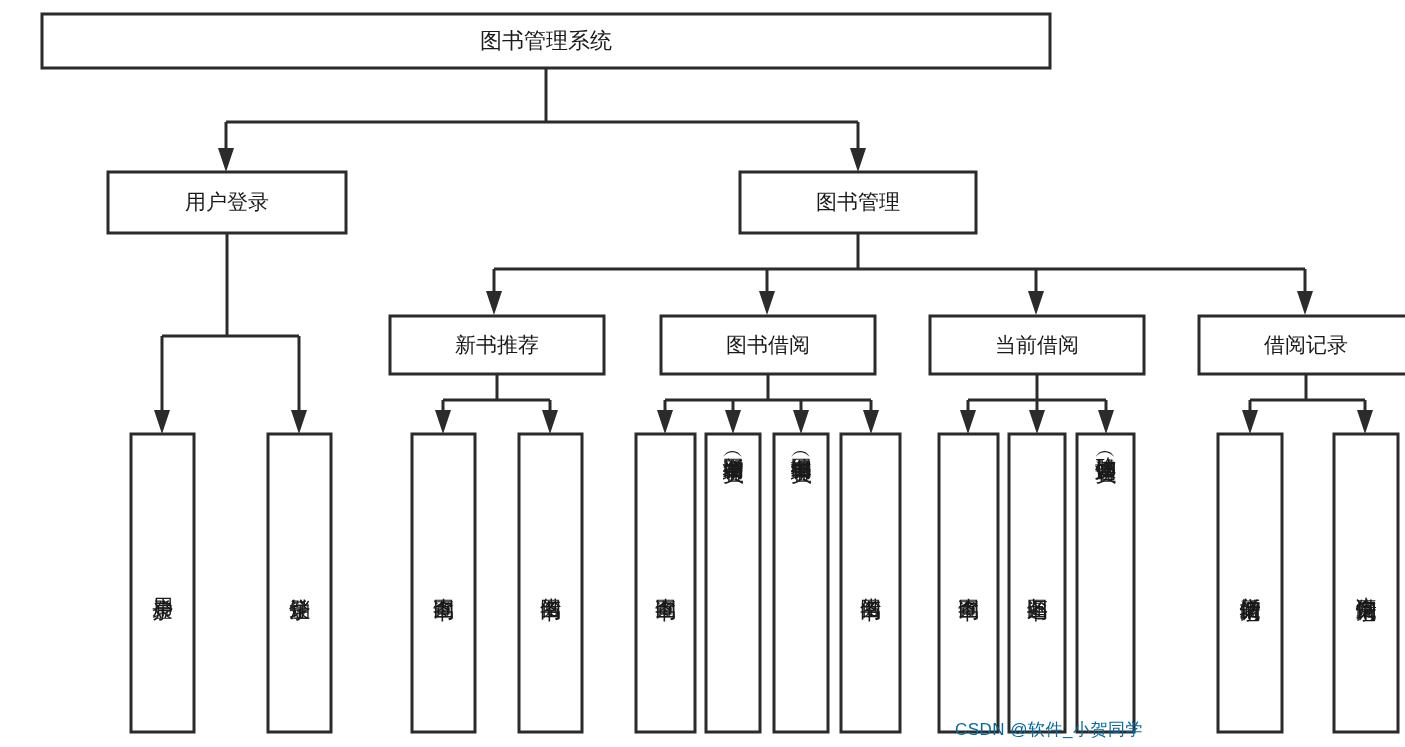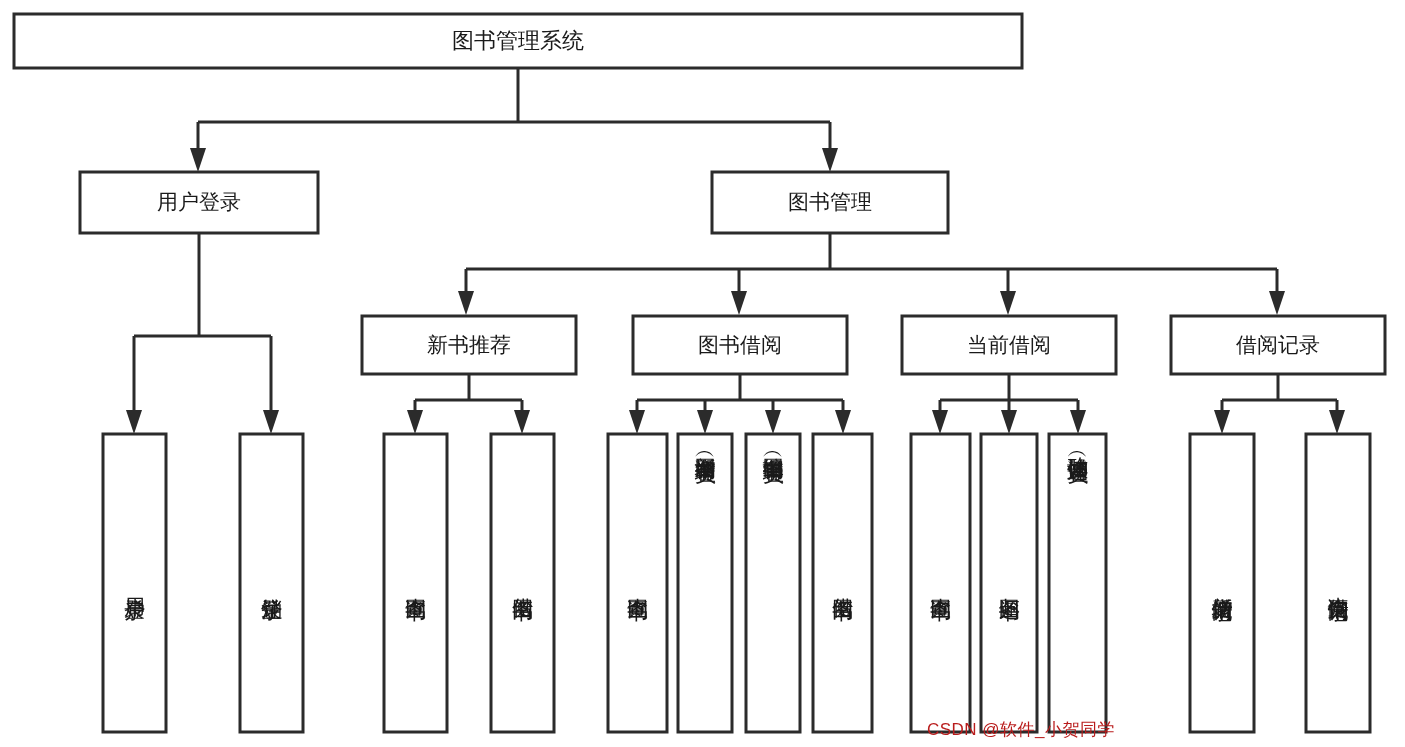--- a/index.html
+++ b/index.html
@@ -11,20 +11,21 @@
     width: 1405px;
     height: 747px;
     font-family: "Liberation Sans", "DejaVu Sans", sans-serif;
     overflow: hidden;
     position: relative;
   }
   #diagram-root {
     position: relative;
     width: 1123px;
     height: 747px;
+    margin-left: 28px;
   }
   svg#flowchart {
     position: absolute;
     top: 0;
     left: 0;
     width: 1405px;
     height: 747px;
     display: block;
   }
   .node-rect {
@@ -67,21 +68,21 @@
     color: #1a1a1a;
     letter-spacing: 1px;
     white-space: nowrap;
   }
   .watermark {
     position: absolute;
     right: 8px;
     bottom: 6px;
     font-family: "Liberation Sans", "DejaVu Sans", sans-serif;
     font-size: 17px;
-    color: #b91c1c;
+    color: #0369a1;
     letter-spacing: 0.5px;
     white-space: nowrap;
     text-align: right;
   }
 </style>
 </head>
 <body>
 
 <div id="diagram-root">
 

